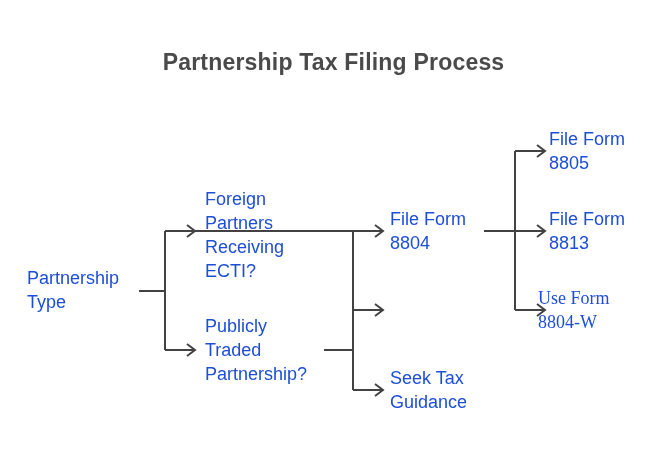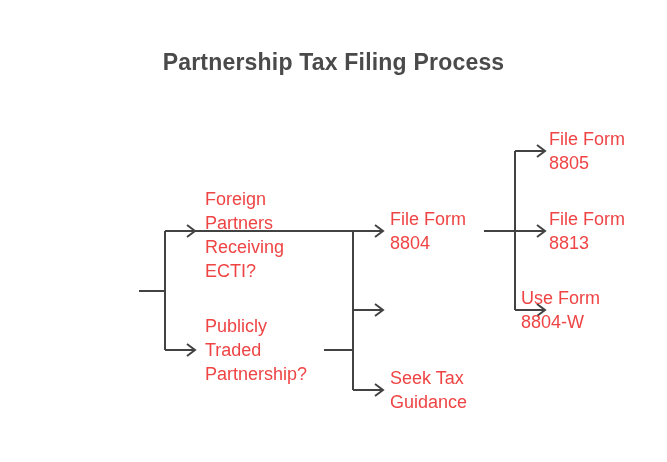--- a/index.html
+++ b/index.html
@@ -39,33 +39,33 @@
     stroke: #424242;
     stroke-width: 2;
     fill: none;
     stroke-linecap: butt;
     stroke-linejoin: miter;
   }
   .node {
     position: absolute;
     font-size: 18px;
     line-height: 24px;
-    color: #ef4444;
+    color: #1d4ed8;
     white-space: pre-line;
     font-weight: 400;
   }
   .n-partnership-type { left: 27px;  top: 266px; }
   .n-foreign          { left: 205px; top: 187px; }
   .n-publicly         { left: 205px; top: 314px; }
   .n-8804             { left: 390px; top: 207px; }
   .n-no-filing        { left: 390px; top: 286px; }
   .n-seek-tax         { left: 390px; top: 366px; }
   .n-8805             { left: 549px; top: 127px; }
   .n-8813             { left: 549px; top: 207px; }
-  .n-8804w            { left: 521px; top: 286px; }
+  .n-8804w            { left: 538px; top: 286px; font-family: Liberation Serif, serif; }
 </style>
 </head>
 <body>
 
 <div class="canvas">
 
   <h1 class="diagram-title">Partnership Tax Filing Process</h1>
 
   <svg class="edges-svg" viewBox="0 0 667 462" aria-hidden="true">
 
@@ -87,20 +87,22 @@
 
     <g>
       <path d="M484,231 H515"></path>
       <path d="M515,151 V310"></path>
       <path d="M515,151 H544 M537,145 L545,151 L537,157"></path>
       <path d="M515,231 H544 M537,225 L545,231 L537,237"></path>
       <path d="M515,310 H544 M537,304 L545,310 L537,316"></path>
     </g>
   </svg>
 
+  <div class="node n-partnership-type">Partnership
+Type</div>
 
   <div class="node n-publicly">Publicly
 Traded
 Partnership?</div>
 
   <div class="node n-foreign">Foreign
 Partners
 Receiving
 ECTI?</div>
 

